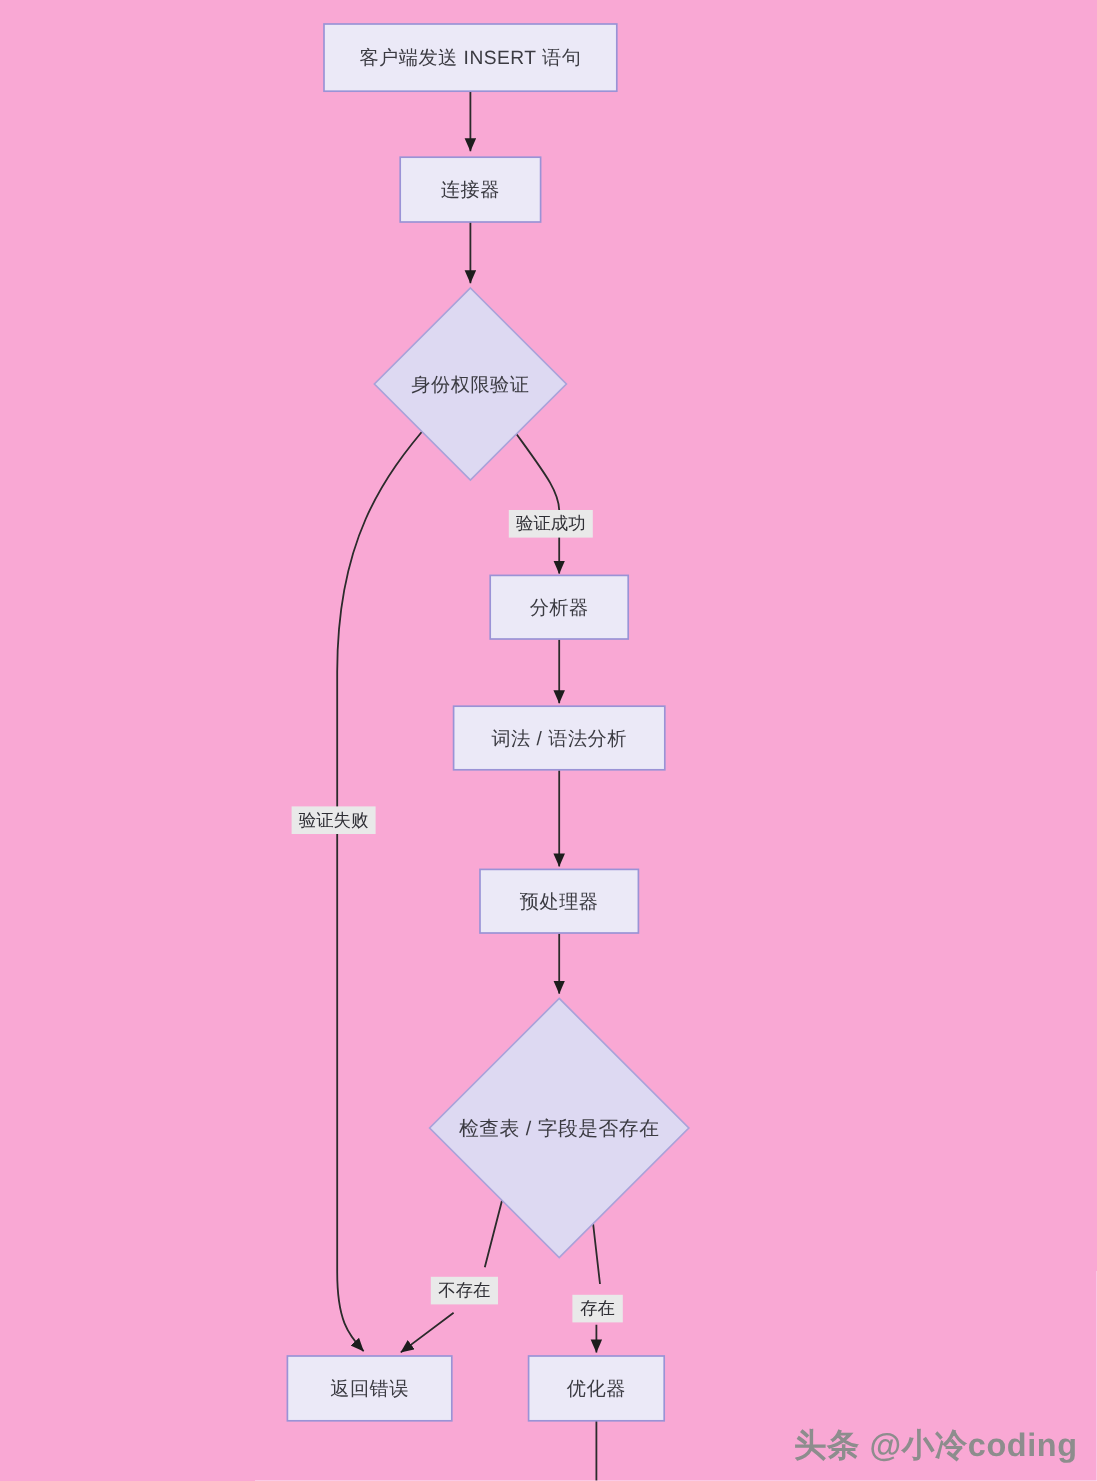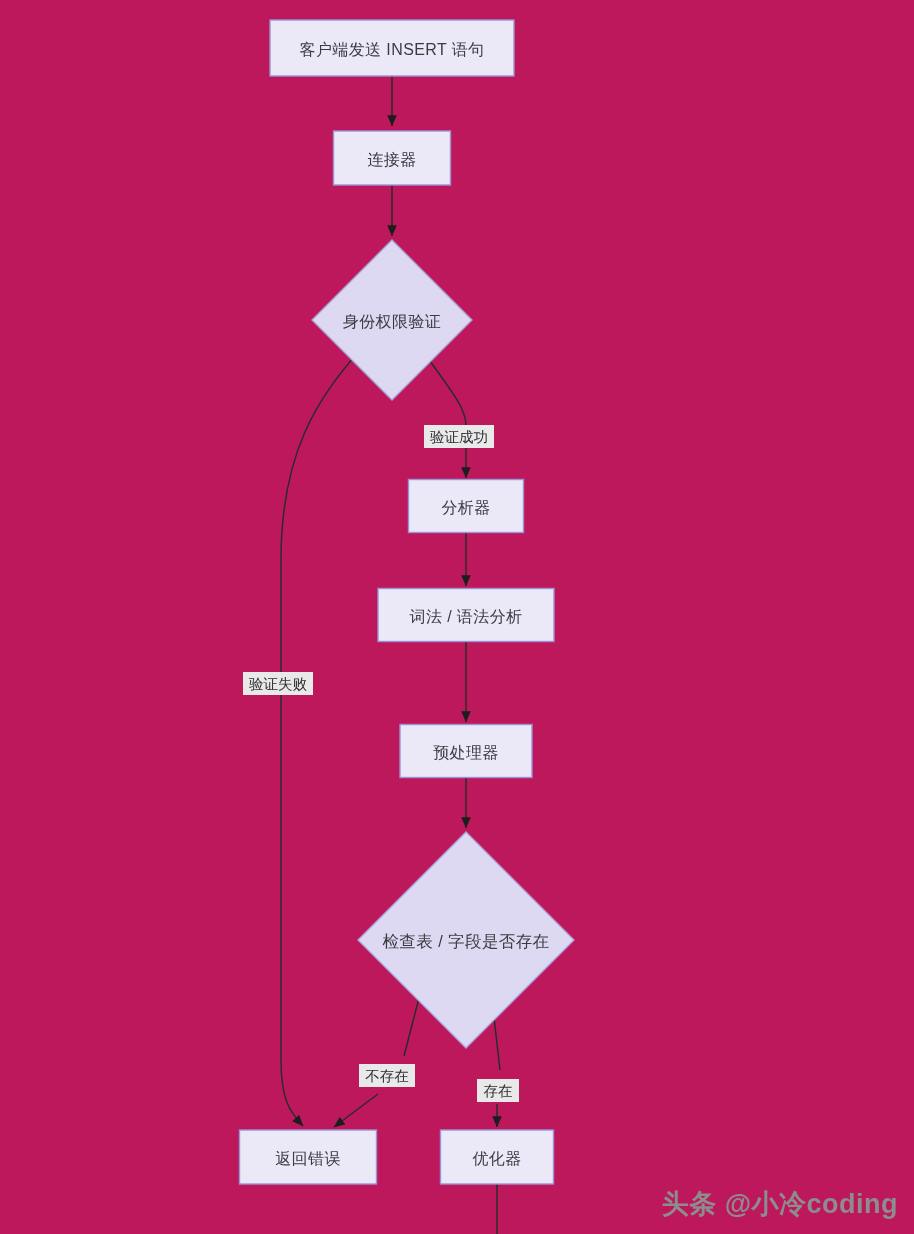--- a/index.html
+++ b/index.html
@@ -7,21 +7,21 @@
     padding: 0;
     background: #ffffff;
   }
   body {
     font-family: "Liberation Sans", "DejaVu Sans", sans-serif;
   }
   #canvas {
     position: relative;
     width: 914px;
     height: 1234px;
-    background: #be185d;
+    background: #f9a8d4;
     overflow: hidden;
   }
   #flow-svg {
     position: absolute;
     left: 0;
     top: 0;
     width: 914px;
     height: 1234px;
   }
   .node-rect {

